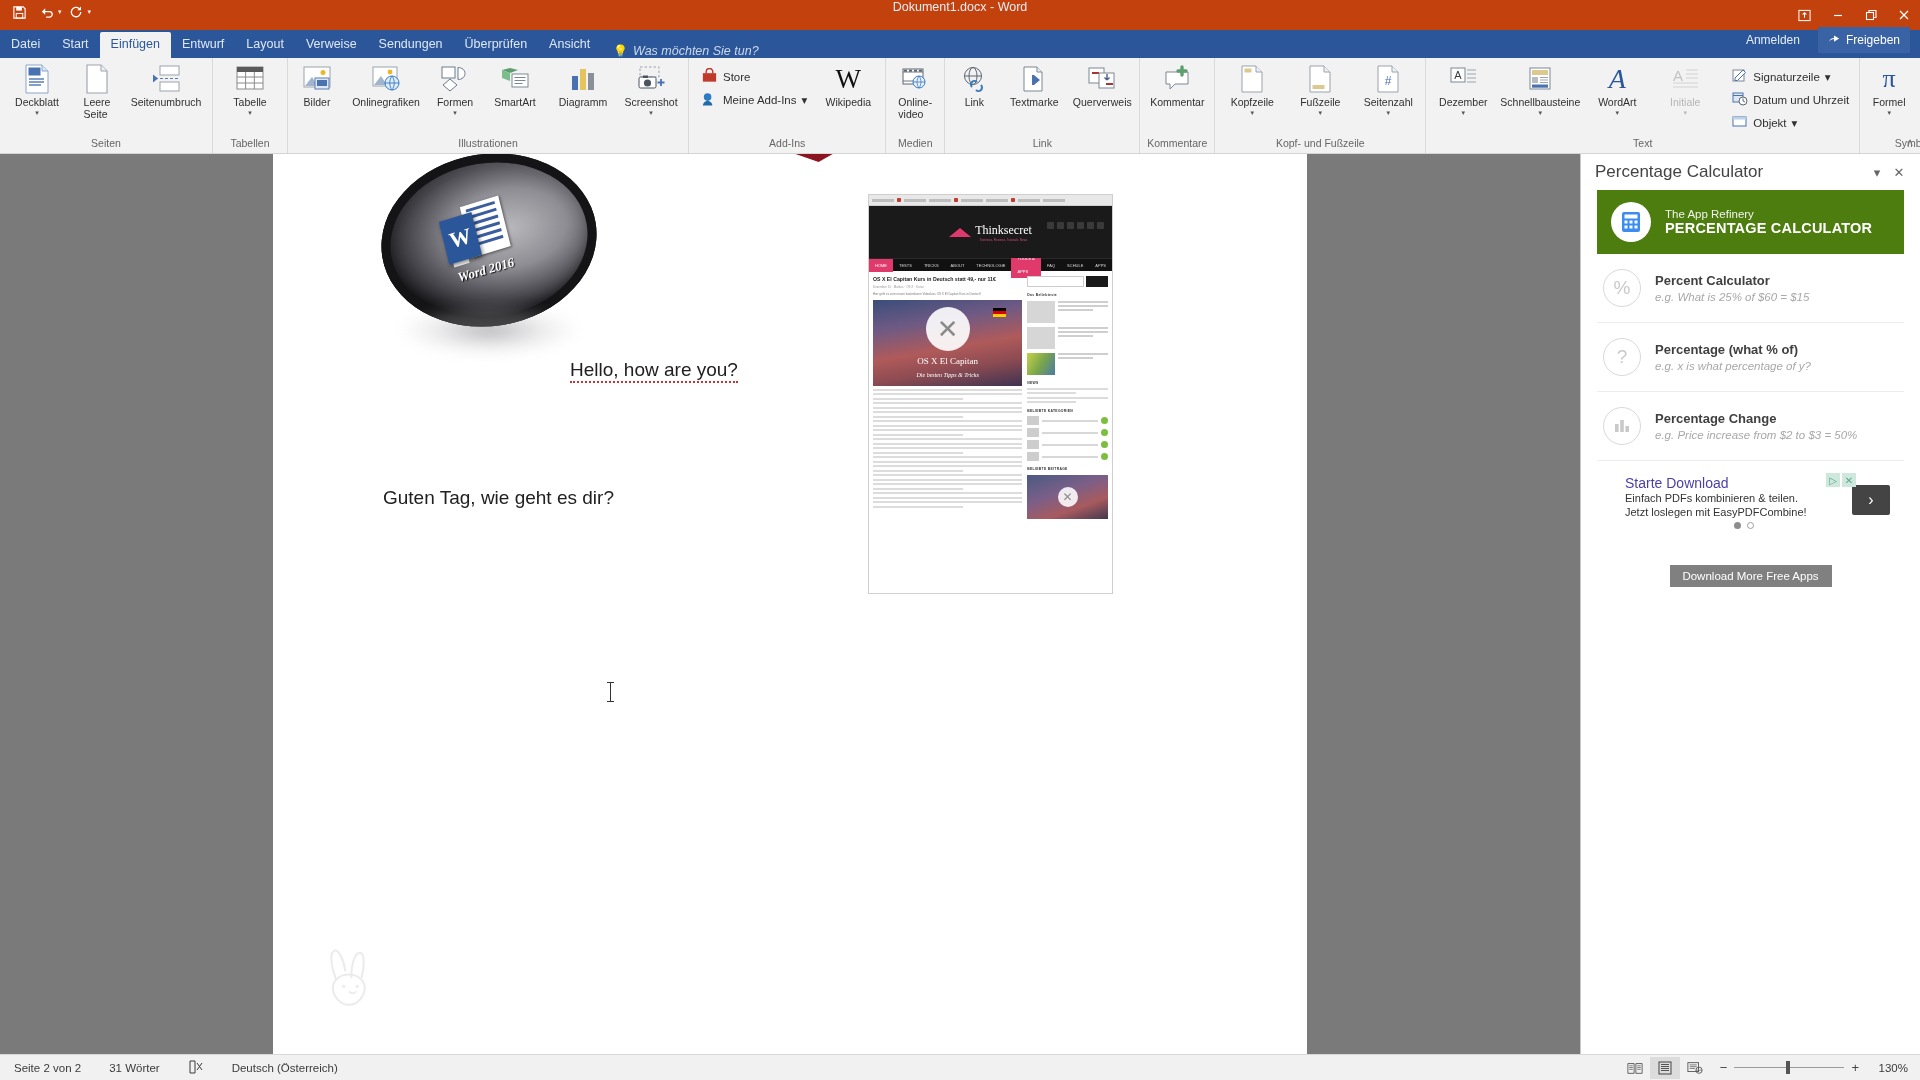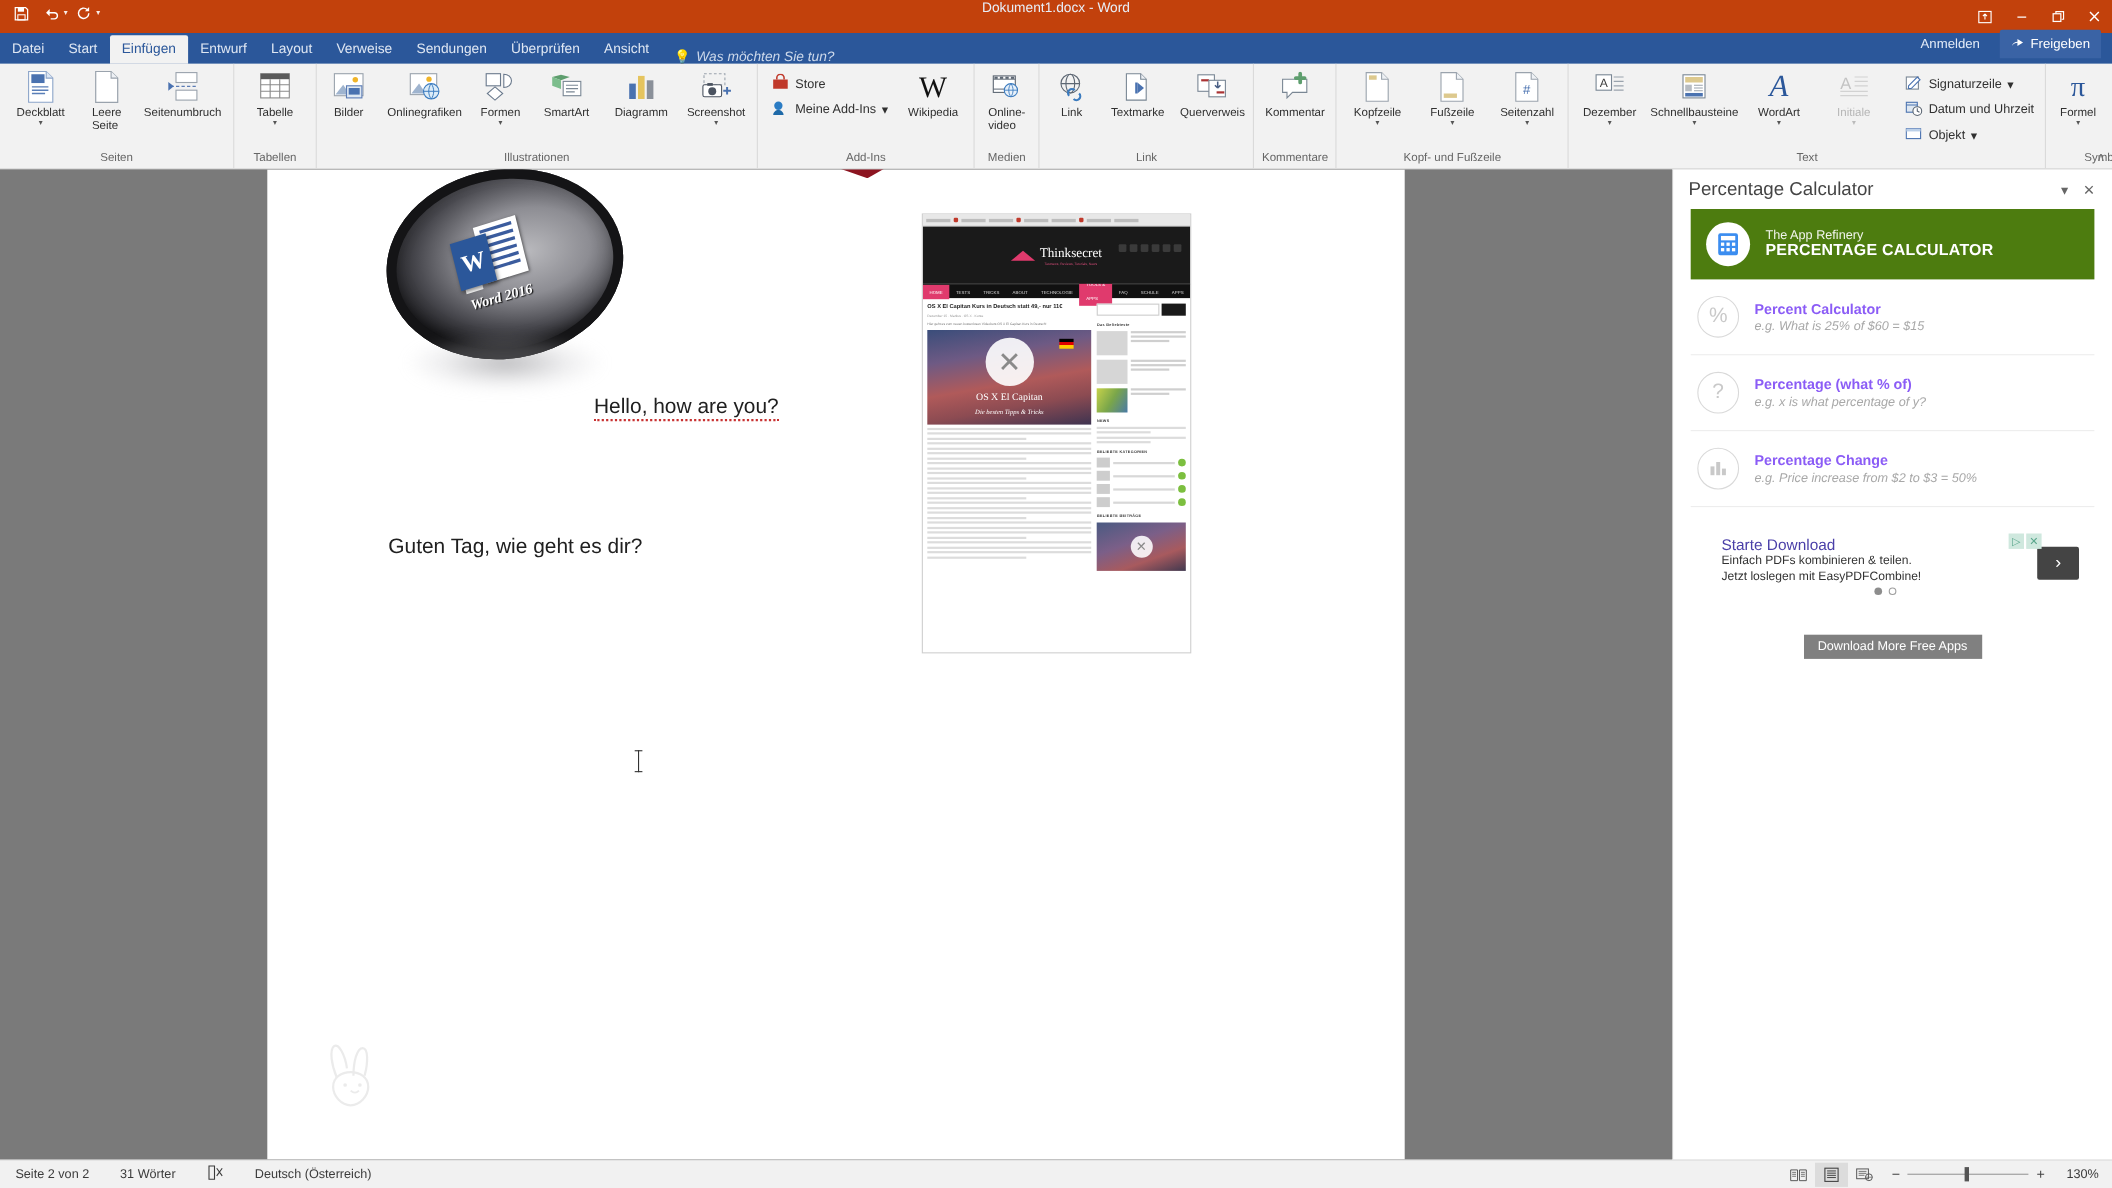--- a/index.html
+++ b/index.html
@@ -287,21 +287,21 @@
   }
 
   
   #bunny {
     position: absolute; left: 38px; bottom: 28px; width: 84px; height: 86px;
     opacity: .28;
   }
 
   
   #taskpane {
-    width: 400px; background: #ffffff; border-left: 1px solid #c8c8c8;
+    width: 340px; background: #ffffff; border-left: 1px solid #c8c8c8;
     display: flex; flex-direction: column; position: relative;
   }
   #tp-header {
     height: 36px; display: flex; align-items: center; padding: 0 10px 0 14px;
   }
   #tp-title { font-size: 17px; color: #444444; flex: 1; }
   .tp-hbtn { width: 22px; text-align: center; color: #666; font-size: 13px; }
   #tp-body { flex: 1; overflow: hidden; padding: 0 16px; }
   #tp-brand {
     background: #4d7c0f; color: #ffffff; display: flex; align-items: center;
@@ -315,24 +315,24 @@
   #tp-brand .main { font-size: 14.5px; font-weight: bold; letter-spacing: .2px; }
   .tp-item {
     display: flex; align-items: center; gap: 14px; padding: 15px 6px 15px 6px;
     border-bottom: 1px solid #ededed;
   }
   .tp-item .circ {
     width: 38px; height: 38px; border-radius: 50%; border: 1.5px solid #d9d9d9;
     display: flex; align-items: center; justify-content: center; flex: 0 0 38px;
     color: #c9c9c9; font-size: 19px;
   }
-  .tp-item .t1 { font-size: 13px; font-weight: bold; color: #8b5cf6; }
+  .tp-item .t1 { font-size: 13px; font-weight: bold; color: #404040; }
   .tp-item .t2 { font-size: 11.5px; color: #a8a8a8; margin-top: 3px; font-style: italic; }
   #tp-ad {
-    margin-top: 26px; position: relative; display: flex; align-items: flex-start;
+    margin-top: 14px; position: relative; display: flex; align-items: flex-start;
   }
   #tp-ad .adtext { flex: 1; padding-left: 28px; }
   #tp-ad .adtitle { font-size: 14px; color: #4a3fa8; }
   #tp-ad .adline { font-size: 11px; color: #333333; line-height: 14px; }
   #tp-arrow {
     width: 38px; height: 30px; background: #444444; color: #ffffff;
     display: flex; align-items: center; justify-content: center;
     font-size: 16px; margin-top: 10px; margin-right: 14px; border-radius: 2px;
   }
   #ad-badges { position: absolute; right: 48px; top: -2px; display: flex; gap: 2px; }

